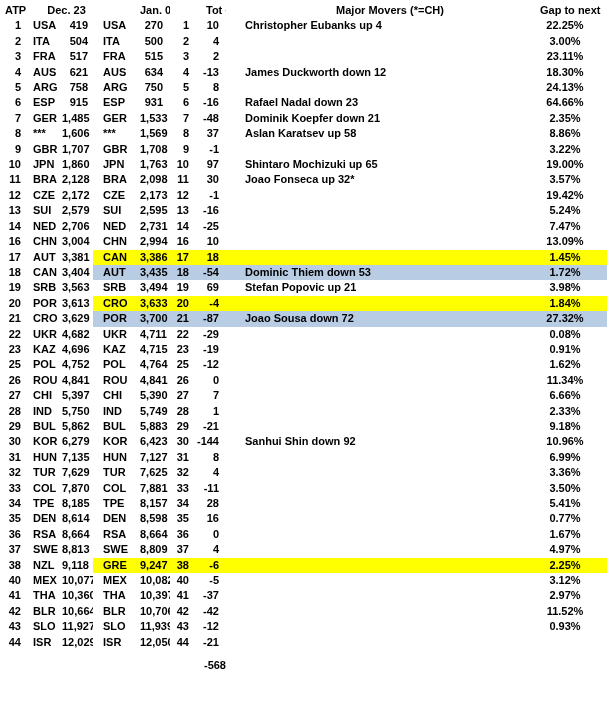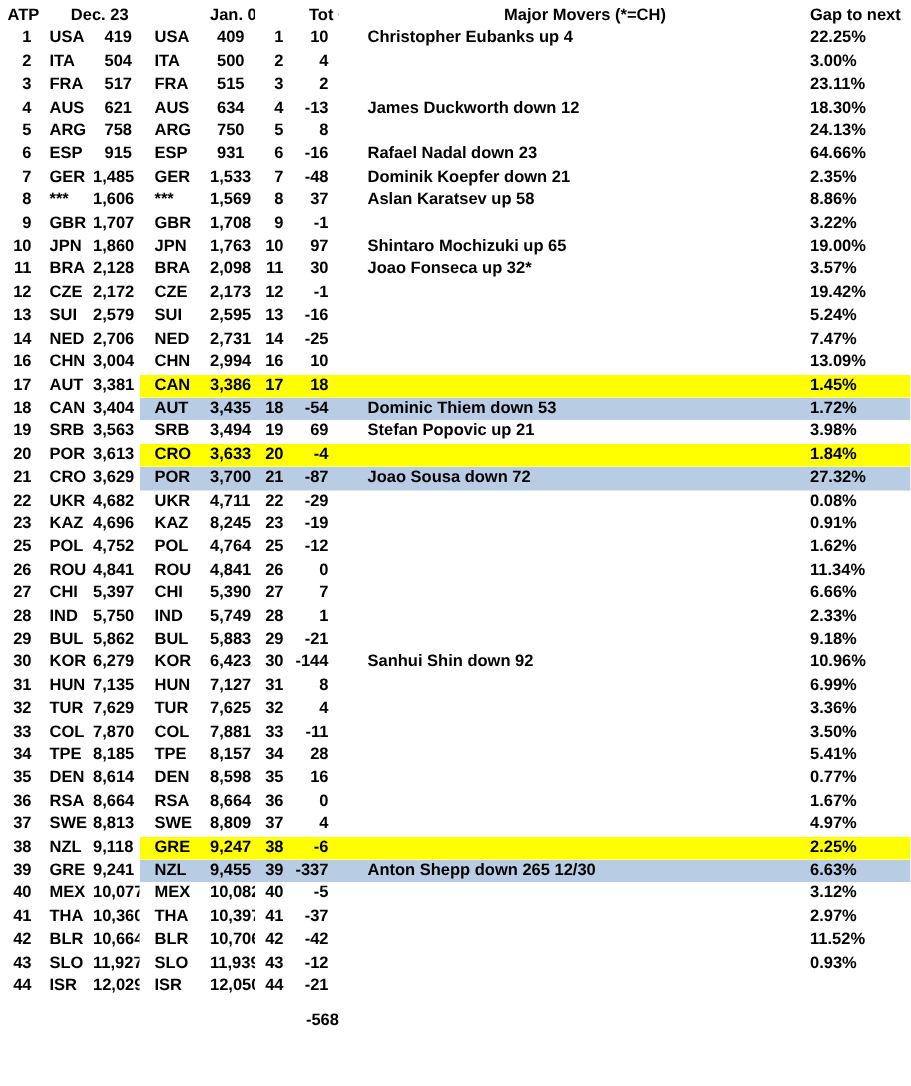--- a/index.html
+++ b/index.html
@@ -36,21 +36,21 @@
   }
   
   .col-rank  { text-align: right; padding-right: 5px; }
   .col-c1    { text-align: left;  padding-left: 7px; }
   .col-v1    { text-align: right; padding-right: 5px; }
   .col-c2    { text-align: left;  padding-left: 10px; }
   .col-v2    { text-align: right; padding-right: 7px; }
   .col-r2    { text-align: right; padding-right: 7px; }
   .col-tot   { text-align: right; padding-right: 7px; }
   .col-mover { text-align: left;  padding-left: 19px; }
-  .col-gap   { text-align: left; padding-right: 17px; }
+  .col-gap   { text-align: center; padding-right: 17px; }
   
   .hdr-rank  { text-align: left;   padding-left: 5px; }
   .hdr-dec   { text-align: center; padding-left: 14px; }
   .hdr-jan   { text-align: center; }
   .hdr-tot   { text-align: center; padding-left: 10px; }
   .hdr-mover { text-align: center; padding-left: 14px; }
   .hdr-gap   { text-align: right;  padding-right: 9px; }
   
   tr.hl-yellow .hl-zone { background: var(--hl-yellow, #FFFF00); }
   tr.hl-blue   .hl-zone { background: var(--hl-blue, #B8CCE4); }
@@ -84,21 +84,21 @@
         <td class="hdr-mover">Major Movers (*=CH)</td>
         <td class="hdr-gap">Gap to next</td>
       </tr>
     </thead>
     <tbody>
         <tr>
     <td class="col-rank">1</td>
     <td class="col-c1">USA</td>
     <td class="col-v1">419</td>
     <td class="col-c2 hl-zone">USA</td>
-    <td class="col-v2 hl-zone">409</td>
+    <td class="col-v2 hl-zone">270</td>
     <td class="col-r2 hl-zone">1</td>
     <td class="col-tot hl-zone">10</td>
     <td class="col-mover hl-zone">Christopher Eubanks up 4</td>
     <td class="col-gap hl-zone">22.25%</td>
   </tr>
         <tr>
     <td class="col-rank">2</td>
     <td class="col-c1">ITA</td>
     <td class="col-v1">504</td>
     <td class="col-c2 hl-zone">ITA</td>
@@ -315,21 +315,21 @@
     <td class="col-r2 hl-zone">22</td>
     <td class="col-tot hl-zone">-29</td>
     <td class="col-mover hl-zone"></td>
     <td class="col-gap hl-zone">0.08%</td>
   </tr>
         <tr>
     <td class="col-rank">23</td>
     <td class="col-c1">KAZ</td>
     <td class="col-v1">4,696</td>
     <td class="col-c2 hl-zone">KAZ</td>
-    <td class="col-v2 hl-zone">8,245</td>
+    <td class="col-v2 hl-zone">4,715</td>
     <td class="col-r2 hl-zone">23</td>
     <td class="col-tot hl-zone">-19</td>
     <td class="col-mover hl-zone"></td>
     <td class="col-gap hl-zone">0.91%</td>
   </tr>
         <tr>
     <td class="col-rank">25</td>
     <td class="col-c1">POL</td>
     <td class="col-v1">4,752</td>
     <td class="col-c2 hl-zone">POL</td>
@@ -474,31 +474,20 @@
         <tr class="hl-yellow">
     <td class="col-rank">38</td>
     <td class="col-c1">NZL</td>
     <td class="col-v1">9,118</td>
     <td class="col-c2 hl-zone">GRE</td>
     <td class="col-v2 hl-zone">9,247</td>
     <td class="col-r2 hl-zone">38</td>
     <td class="col-tot hl-zone">-6</td>
     <td class="col-mover hl-zone"></td>
     <td class="col-gap hl-zone">2.25%</td>
-  </tr>
-        <tr class="hl-blue">
-    <td class="col-rank">39</td>
-    <td class="col-c1">GRE</td>
-    <td class="col-v1">9,241</td>
-    <td class="col-c2 hl-zone">NZL</td>
-    <td class="col-v2 hl-zone">9,455</td>
-    <td class="col-r2 hl-zone">39</td>
-    <td class="col-tot hl-zone">-337</td>
-    <td class="col-mover hl-zone">Anton Shepp down 265 12/30</td>
-    <td class="col-gap hl-zone">6.63%</td>
   </tr>
         <tr>
     <td class="col-rank">40</td>
     <td class="col-c1">MEX</td>
     <td class="col-v1">10,077</td>
     <td class="col-c2 hl-zone">MEX</td>
     <td class="col-v2 hl-zone">10,082</td>
     <td class="col-r2 hl-zone">40</td>
     <td class="col-tot hl-zone">-5</td>
     <td class="col-mover hl-zone"></td>

